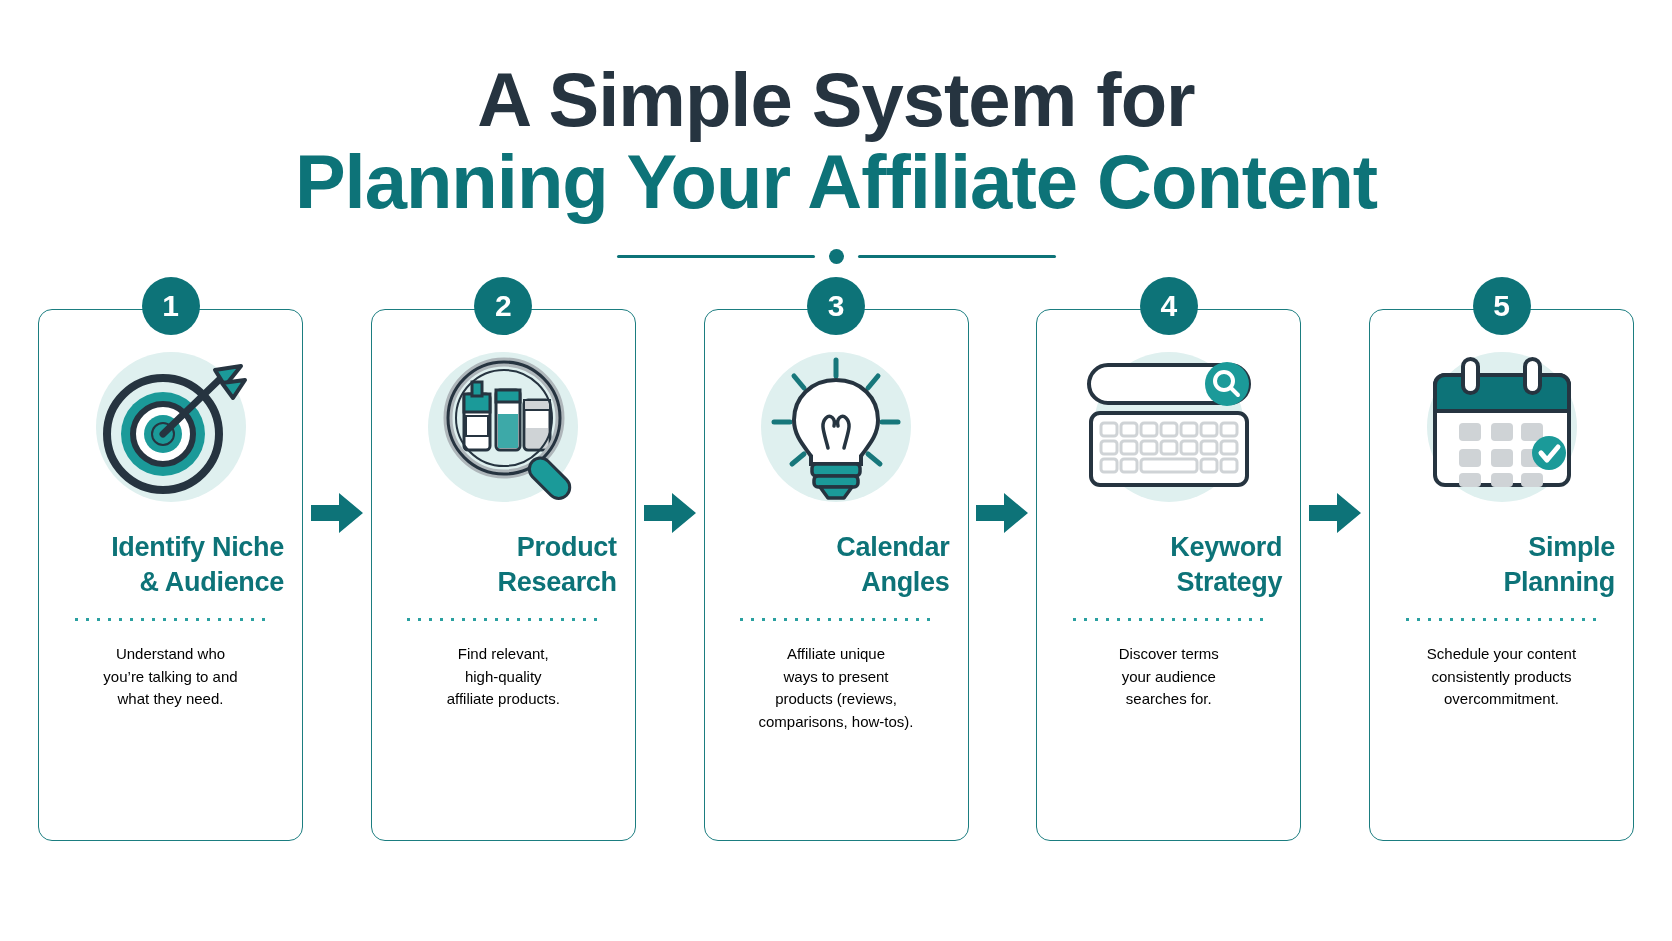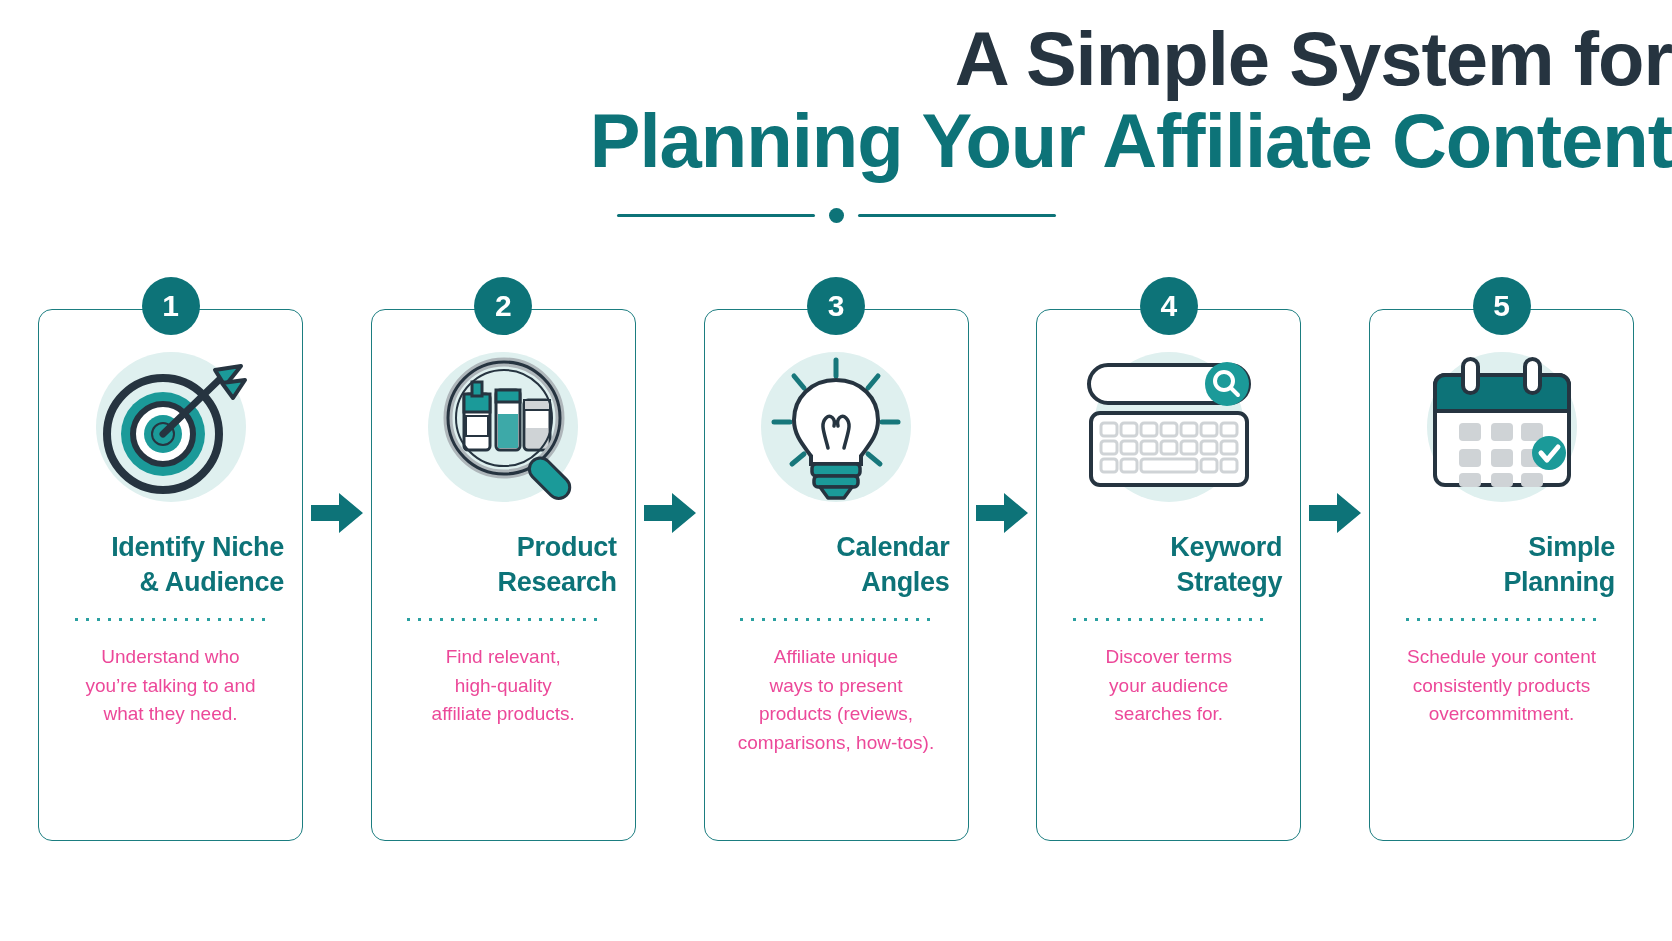--- a/index.html
+++ b/index.html
@@ -12,21 +12,22 @@
     height: 941px;
     font-family: "Liberation Sans", sans-serif;
     color: #243340;
     overflow: hidden;
     position: relative;
   }
 
   
   .header {
     padding-top: 18px;
-    text-align: right;
+    text-align: center;
+    margin-top: 41px;
   }
   .title-line-1 {
     font-size: 76px;
     font-weight: bold;
     color: #263440;
     letter-spacing: -1px;
     line-height: 1.08;
     margin: 0;
   }
   .title-line-2 {
@@ -138,22 +139,22 @@
     margin: 18px auto 0 auto;
     width: 200px;
     height: 3px;
     background-image: radial-gradient(circle, #2aa0a0 1.5px, rgba(0,0,0,0) 1.6px);
     background-size: 11px 3px;
     background-repeat: repeat-x;
   }
 
   .card-desc {
     text-align: center;
-    color: #ec4899;
-    font-size: 19px;
+    color: #000000;
+    font-size: 15px;
     line-height: 1.5;
     margin: 22px 20px 0 20px;
     white-space: pre-line;
   }
 
   
   .connector {
     flex: 1 1 auto;
     height: 532px;
     position: relative;

